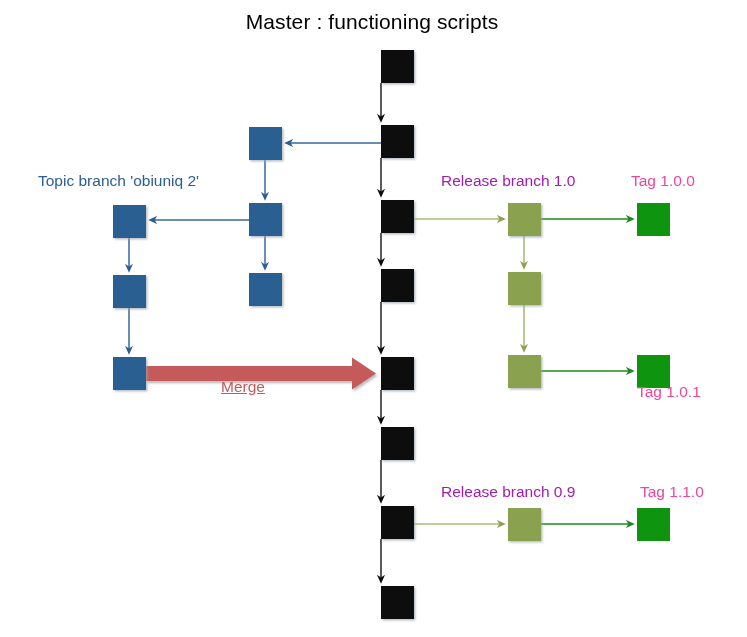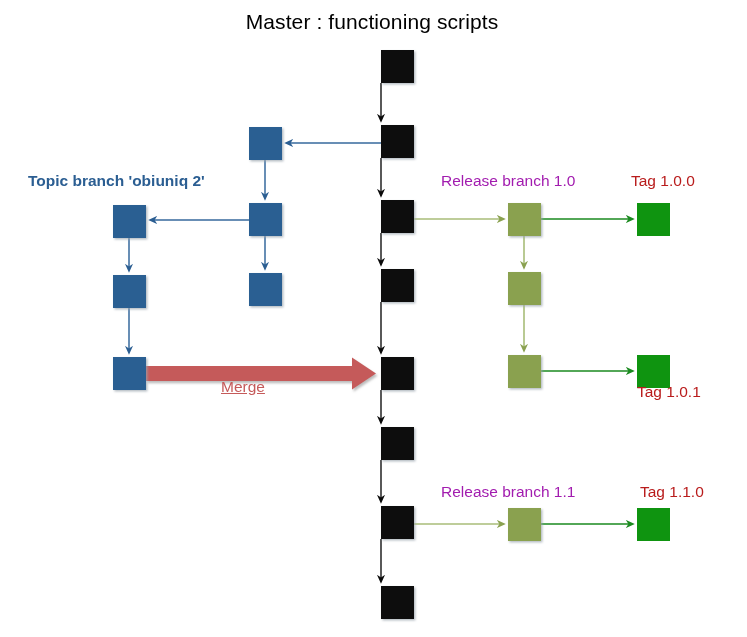--- a/index.html
+++ b/index.html
@@ -36,21 +36,21 @@
     color: #000000;
     letter-spacing: 0.1px;
   }
   .lbl {
     position: absolute;
     font-size: 15.5px;
     white-space: nowrap;
   }
   .lbl-blue { color: #2b5e92; }
   .lbl-olive { color: #a21caf; }
-  .lbl-green { color: #b91c1c; }
+  .lbl-green { color: #ec4899; }
   .lbl-red { color: #c55a5a; text-decoration: underline; }
 </style>
 </head>
 <body>
 
 <div id="diagram-root">
 
   <div class="title-text">Master : functioning scripts</div>
 
   <svg class="layer" viewBox="0 0 747 637" xmlns="http://www.w3.org/2000/svg">
@@ -140,21 +140,21 @@
       <rect x="508" y="508" width="33" height="33" fill="#8aa150" filter="url(#soft-shadow)"></rect>
     </g>
 
     <g>
       <rect x="637" y="203" width="33" height="33" fill="#0f9410"></rect>
       <rect x="637" y="355" width="33" height="33" fill="#0f9410"></rect>
       <rect x="637" y="508" width="33" height="33" fill="#0f9410"></rect>
     </g>
   </svg>
 
-  <div class="lbl lbl-blue" style="left:28px;  top:172px;font-weight:bold;">Topic branch 'obiuniq 2'</div>
+  <div class="lbl lbl-blue" style="left:38px;  top:172px;">Topic branch 'obiuniq 2'</div>
   <div class="lbl lbl-olive" style="left:441px; top:172px;">Release branch 1.0</div>
   <div class="lbl lbl-green" style="left:631px; top:172px;">Tag 1.0.0</div>
   <div class="lbl lbl-green" style="left:637px; top:337px;margin-top:46px;">Tag 1.0.1</div>
-  <div class="lbl lbl-olive" style="left:441px; top:483px;">Release branch 1.1</div>
+  <div class="lbl lbl-olive" style="left:441px; top:483px;">Release branch 0.9</div>
   <div class="lbl lbl-green" style="left:640px; top:483px;">Tag 1.1.0</div>
   <div class="lbl lbl-red" style="left:221px; top:378px;">Merge</div>
 
 </div>
 
 </body></html>

